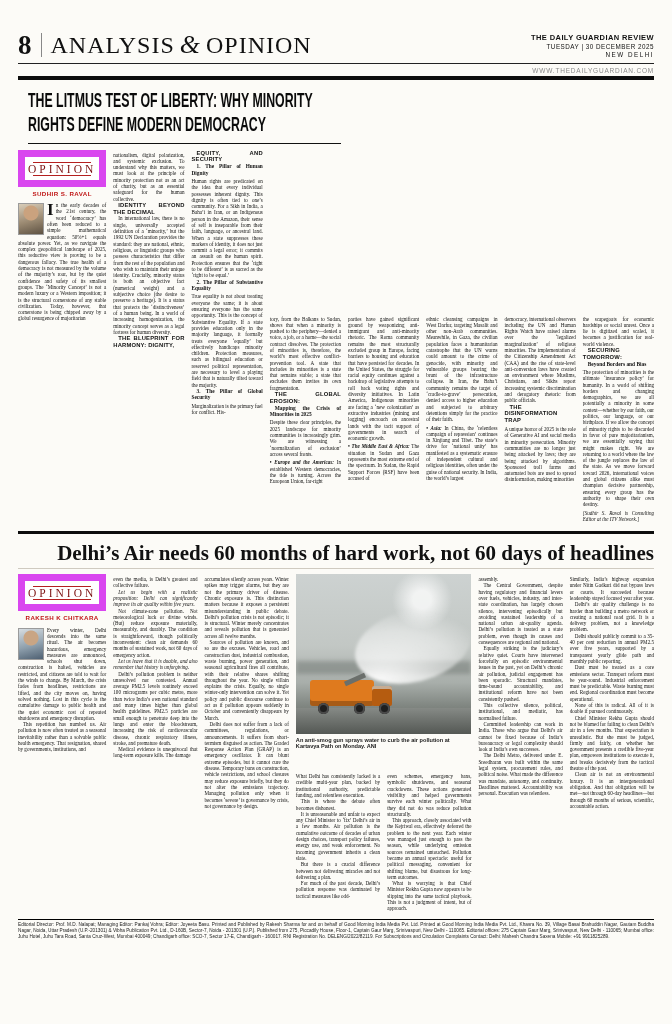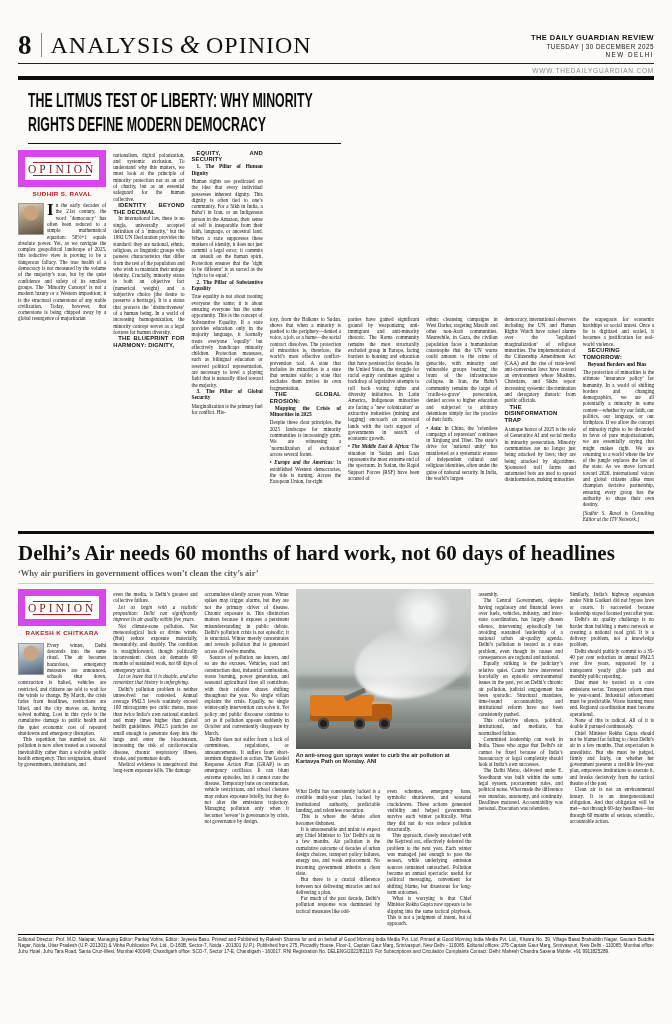--- a/index.html
+++ b/index.html
@@ -59,21 +59,21 @@
   .byline { color:#c01818; font-family:"Liberation Sans", sans-serif; font-weight:700; font-size:6.2px;
     letter-spacing:.4px; text-align:center; margin:2px 0 5px; }
   .photo-auth { float:left; width:26px; height:32px; margin:1px 3px 1px 0; border:.5px solid #9b9b9b;
     background:radial-gradient(circle at 50% 30%, #caa27e 0 7px, transparent 8px),
                linear-gradient(165deg,#d9cdb9 0%, #9b8a72 55%, #5e5243 100%); }
   .photo-auth.p2 { background:radial-gradient(circle at 50% 30%, #c9a584 0 7px, transparent 8px),
                linear-gradient(165deg,#d7dde1 0%, #8fa0ad 55%, #4e6072 100%); }
   
   .divider { height:3px; background:#0d0d0d; margin-top:9px; }
   
-  .a2-hl { text-align:left; font-weight:700; font-size:21px; line-height:24px; margin:7px 0 3px; }
+  .a2-hl { text-align:right; font-weight:700; font-size:21px; line-height:24px; margin:7px 0 3px; }
   .a2-stand { font-size:8.5px; color:#5a5a5a; font-weight:600; margin:1px 0 5px; }
   .a2-grid { display:grid; grid-template-columns:repeat(7,1fr); grid-template-rows:192px auto;
     column-gap:7px; row-gap:5px; border-top:1px solid #cfcac0; padding-top:5px; }
   .b1 { grid-column:1; grid-row:1/3; } .b2 { grid-column:2; grid-row:1/3; } .b3 { grid-column:3; grid-row:1/3; }
   .b6 { grid-column:6; grid-row:1/3; } .b7 { grid-column:7; grid-row:1/3; }
   .bu4 { grid-column:4; grid-row:2; } .bu5 { grid-column:5; grid-row:2; }
   .a2-figure { grid-column:4/6; grid-row:1; }
   .photo2 { position:relative; height:160px; overflow:hidden;
     background:radial-gradient(circle at 72% 16%, rgba(255,255,255,.75) 0 9px, rgba(255,255,255,0) 30px),
                linear-gradient(180deg,#cdd2d1 0%,#c2c7c4 45%,#a8aeaa 68%,#818782 82%,#585d58 100%); }
@@ -187,21 +187,20 @@
       <p class="shb">Beyond Borders and Bias</p>
       <p class="np">The protection of minorities is the ultimate ‘insurance policy’ for humanity. In a world of shifting borders and changing demographics, we are all potentially a minority in some context—whether by our faith, our politics, our language, or our birthplace. If we allow the concept of minority rights to be discarded in favor of pure majoritarianism, we are essentially saying that might makes right. We are returning to a world where the law of the jungle replaces the law of the state. As we move forward toward 2026, international voices and global citizens alike must champion decisive partnership, ensuring every group has the authority to shape their own destiny.</p>
       <p class="sig np">[Sudhir S. Raval is Consulting Editor at the ITV Network.]</p>
     </div>
   </section>
 
   <div class="divider"></div>
 
   <section>
     <h2 class="a2-hl">Delhi’s Air needs 60 months of hard work, not 60 days of headlines</h2>
-    <div class="a2-stand">‘Why air purifiers in government offices won’t clean the city’s air’</div>
 
     <div class="a2-grid">
 
       <div class="bt b1">
         <div class="op-box">
           <div class="op-rule"></div>
           <span class="op-word">OPINION</span>
           <div class="op-rule"></div>
         </div>
         <div class="byline">RAKESH K CHITKARA</div>

